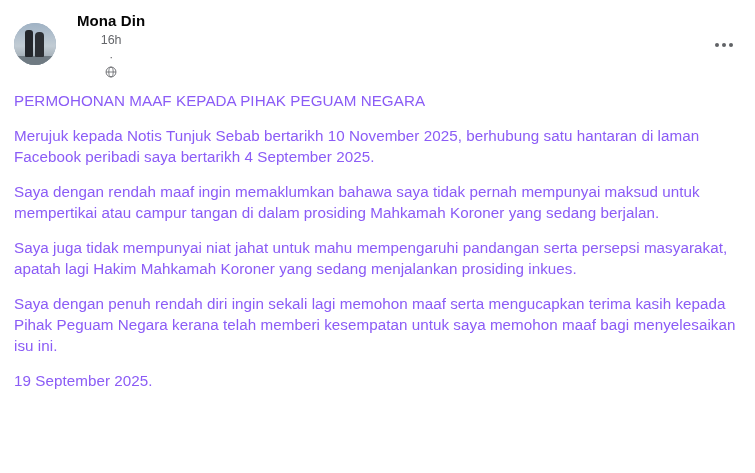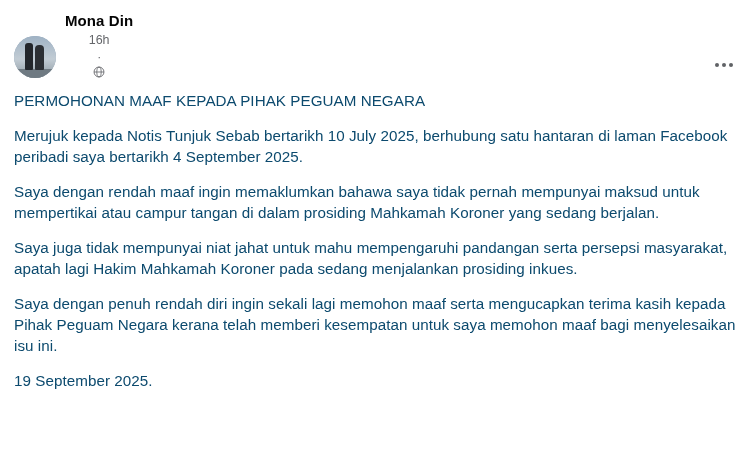--- a/index.html
+++ b/index.html
@@ -15,23 +15,24 @@
     overflow: hidden;
   }
   .post {
     width: 755px;
     box-sizing: border-box;
     padding: 0;
     background: #ffffff;
   }
   .post-header {
     display: flex;
-    align-items: flex-end;
+    align-items: center;
     padding: 10px 14px 4px 14px;
     box-sizing: border-box;
+    gap: 12px;
   }
   .avatar {
     width: 42px;
     height: 42px;
     border-radius: 50%;
     overflow: hidden;
     flex: 0 0 auto;
     background: #8fa3b8;
     position: relative;
   }
@@ -123,21 +124,21 @@
     background: #606266;
   }
   .post-body {
     padding: 8px 14px 0 14px;
     box-sizing: border-box;
   }
   .post-body p {
     margin: 0 0 14px 0;
     font-size: 15.2px;
     line-height: 21px;
-    color: #0c4a6e;
+    color: #8b5cf6;
     letter-spacing: .05px;
   }
   .post-body p:last-child { margin-bottom: 0; }
   .line-tight { margin-bottom: 0 !important; }
 </style>
 </head>
 <body>
 
 <div class="post">
 
@@ -170,20 +171,20 @@
       <span class="dots">
         <i></i>
           <i></i>
           <i></i>
       </span>
     </div>
   </div>
 
   <div class="post-body">
     <p>PERMOHONAN MAAF KEPADA PIHAK PEGUAM NEGARA</p>
-    <p>Merujuk kepada Notis Tunjuk Sebab bertarikh 10 July 2025, berhubung satu hantaran di laman Facebook peribadi saya bertarikh 4 September 2025.</p>
+    <p>Merujuk kepada Notis Tunjuk Sebab bertarikh 10 November 2025, berhubung satu hantaran di laman Facebook peribadi saya bertarikh 4 September 2025.</p>
     <p>Saya dengan rendah maaf ingin memaklumkan bahawa saya tidak pernah mempunyai maksud untuk mempertikai atau campur tangan di dalam prosiding Mahkamah Koroner yang sedang berjalan.</p>
-    <p>Saya juga tidak mempunyai niat jahat untuk mahu mempengaruhi pandangan serta persepsi masyarakat, apatah lagi Hakim Mahkamah Koroner pada sedang menjalankan prosiding inkues.</p>
+    <p>Saya juga tidak mempunyai niat jahat untuk mahu mempengaruhi pandangan serta persepsi masyarakat, apatah lagi Hakim Mahkamah Koroner yang sedang menjalankan prosiding inkues.</p>
     <p>Saya dengan penuh rendah diri ingin sekali lagi memohon maaf serta mengucapkan terima kasih kepada Pihak Peguam Negara kerana telah memberi  kesempatan untuk saya memohon maaf bagi menyelesaikan isu ini.</p>
     <p>19 September 2025.</p>
   </div>
 
 </div>
 
 </body></html>

